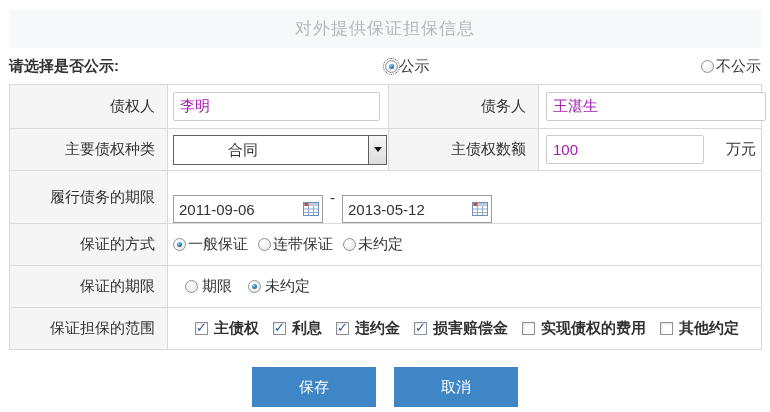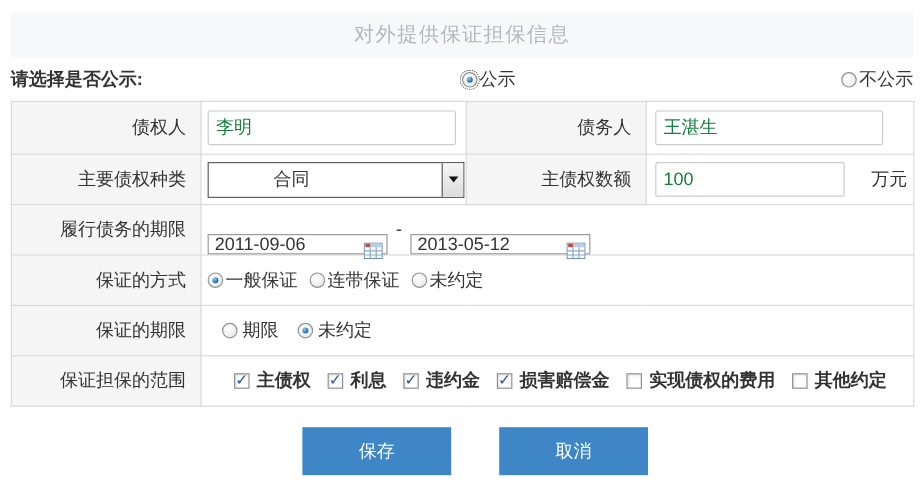--- a/index.html
+++ b/index.html
@@ -54,26 +54,26 @@
   .form-table th {
     background:#f5f5f5; font-weight:normal; text-align:right;
     padding-right:12px; color:#333;
   }
   .form-table td { background:#fff; padding-left:5px; }
   .cell-flex { display:flex; align-items:center; }
 
   
   .text-input {
     height:29px; border:1px solid #ccc; border-radius:2px;
-    padding:0 6px; font-size:15px; color:#15803d;
+    padding:0 6px; font-size:15px; color:#a21caf;
     font-family:"Liberation Sans","DejaVu Sans",sans-serif;
     outline:none; background:#fff;
   }
   .w-creditor { width:207px; }
-  .w-debtor   { width:190px; margin-left:2px; }
+  .w-debtor   { width:220px; margin-left:2px; }
   .w-amount   { width:158px; margin-left:2px; }
   .unit { margin-left:22px; }
 
   
   .select-box {
     display:inline-flex; width:214px; height:30px;
     border:1px solid #5f5f5f; background:#fff; align-items:stretch;padding-left:48px;
   }
   .select-text { flex:1; line-height:28px; padding-left:6px; font-size:15px; }
   .select-arrow-btn {
@@ -83,21 +83,21 @@
   }
   .arrow-down {
     width:0; height:0;
     border-left:4px solid transparent; border-right:4px solid transparent;
     border-top:5px solid #111;
   }
 
   
   .date-input {
     position:relative; display:inline-flex; align-items:center;
-    width:150px; height:17px; border:1px solid #9b9b9b; background:#fff;
+    width:150px; height:28px; border:1px solid #9b9b9b; background:#fff;
     padding:0 22px 0 5px; font-size:15px;margin-top:24px;
   }
   .date-sep { margin:0 7px; }
   .cal-icon { position:absolute; right:3px; top:6px; width:16px; height:14px; }
 
   
   .checkbox-option { display:inline-flex; align-items:center; margin-right:14px; }
   .checkbox {
     width:13px; height:13px; border:1px solid #8f9294; background:#fff;
     box-shadow:inset 1px 1px 2px rgba(0,0,0,0.12);
@@ -117,21 +117,20 @@
 
   
   .button-row {
     margin-top:17px; display:flex; justify-content:center; gap:18px;
   }
   .btn {
     width:124px; height:40px; border:none;
     background:var(--accent-blue,#3e86c6); color:#fff;
     font-size:15px; font-family:"Liberation Sans","DejaVu Sans",sans-serif;
     cursor:pointer;
-    margin-left:22px;
   }
 </style>
 </head>
 <body>
 
 <div class="inner">
 
   <div class="title-bar">对外提供保证担保信息</div>
 
   <div class="publicity-row">

